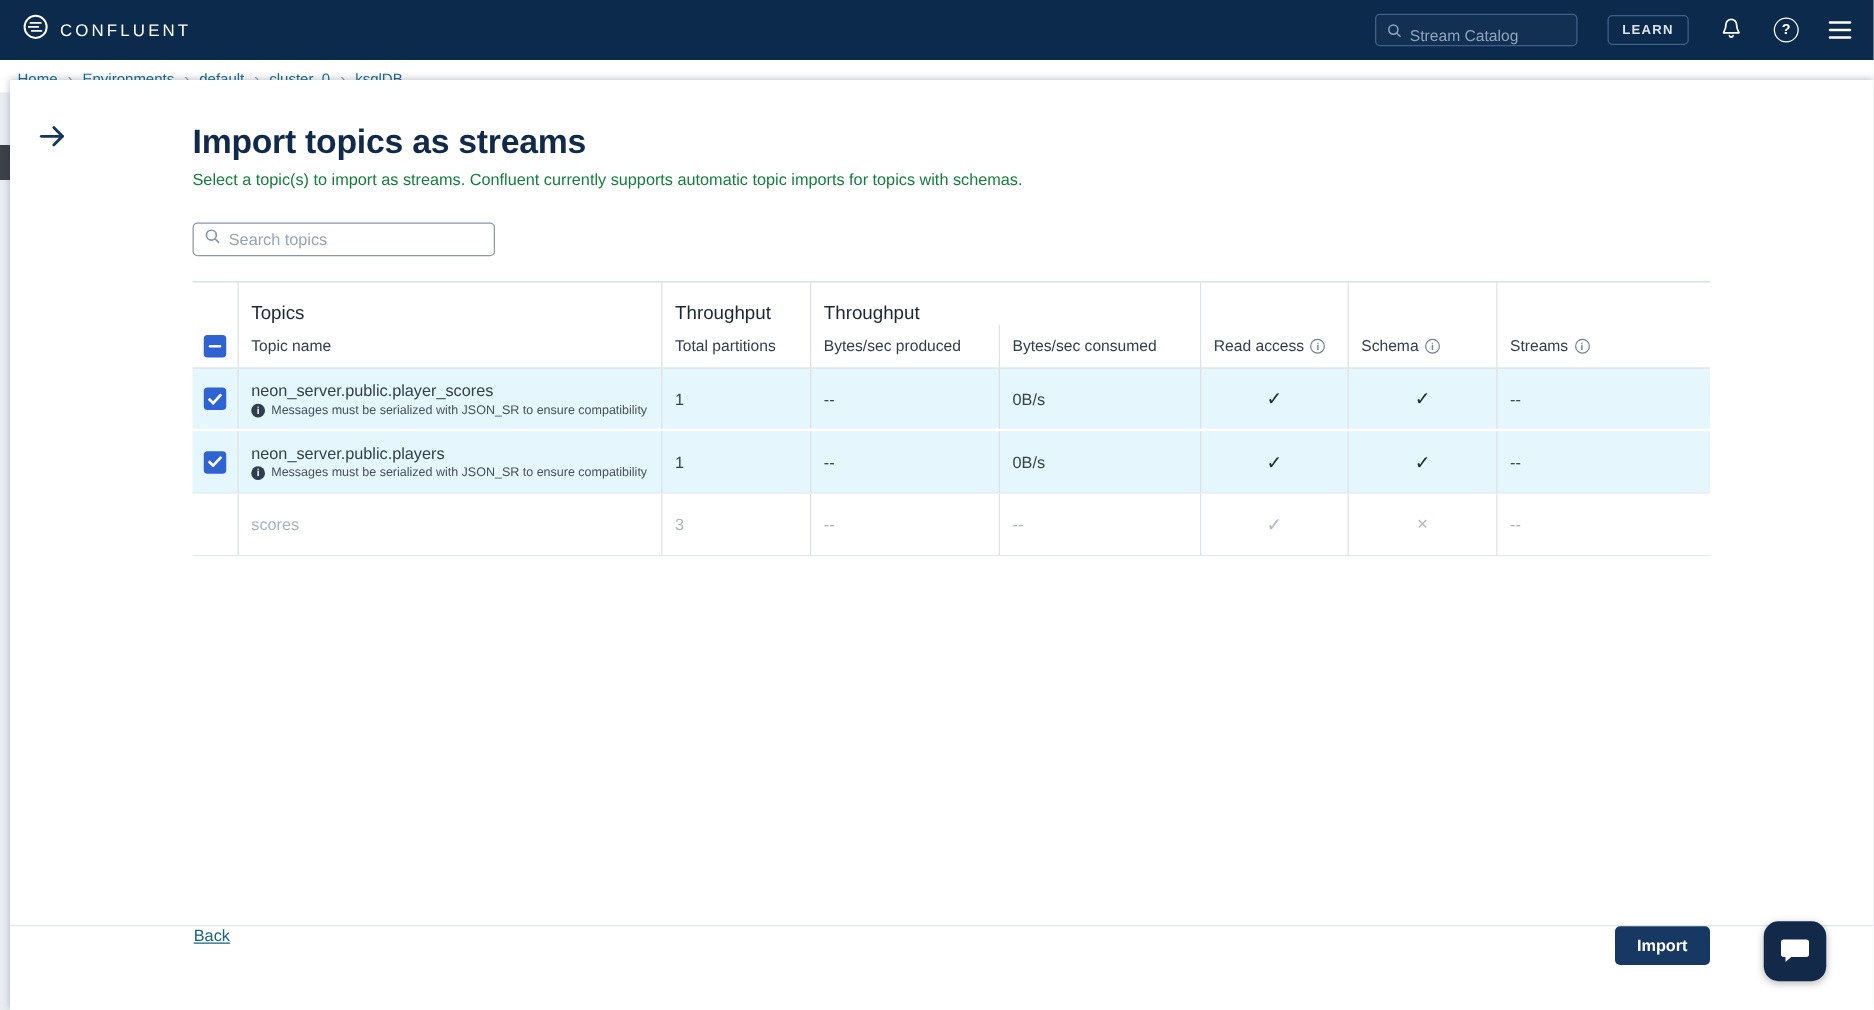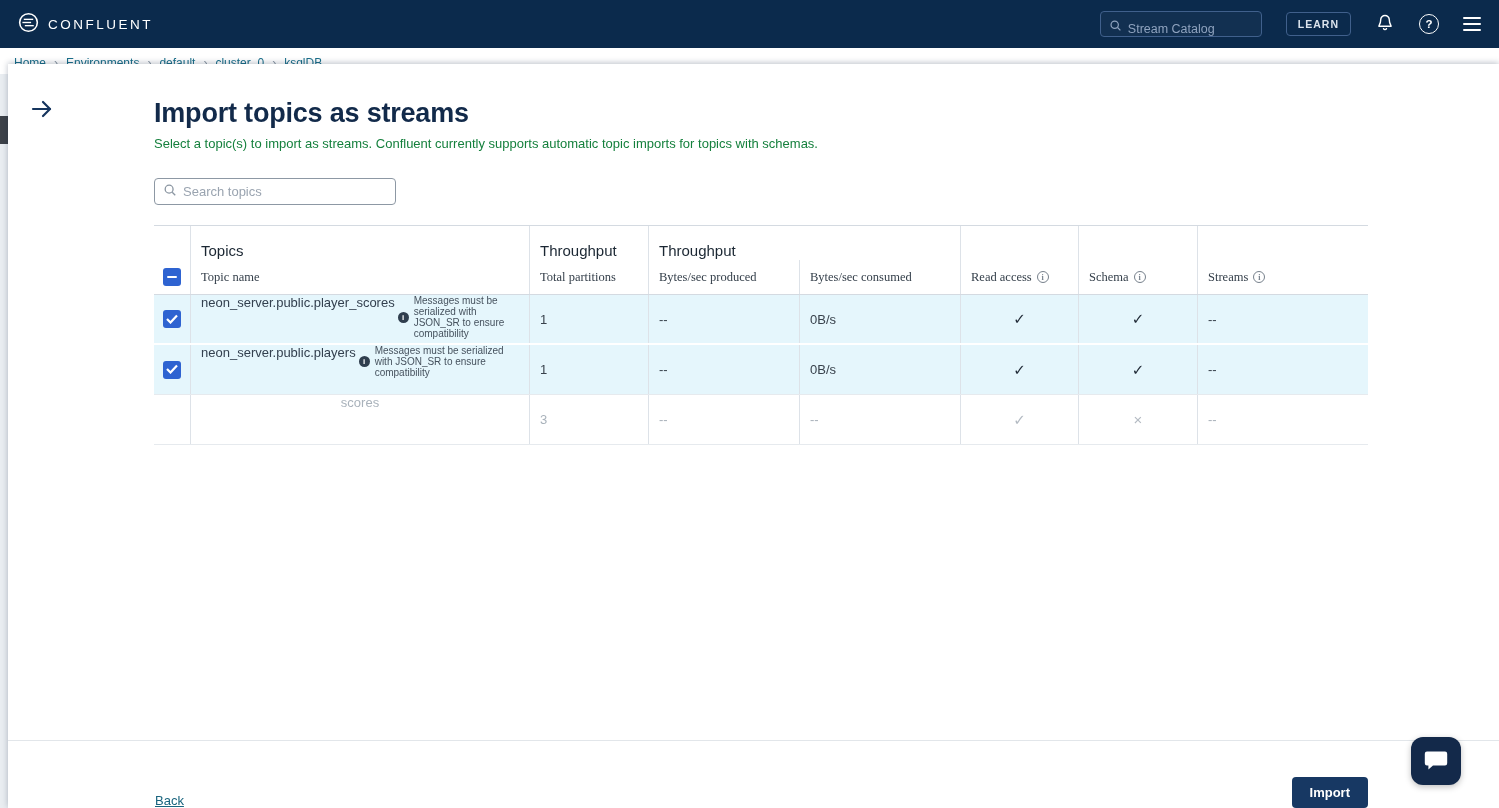--- a/index.html
+++ b/index.html
@@ -76,59 +76,59 @@
   .topic-search input::placeholder { color:#9aa4b0; }
 
   
   .table { margin-top:20px; width:1214px; }
   .grid-row {
     display:grid;
     grid-template-columns:36px 339px 119px 151px 161px 118px 119px 171px;
   }
   .thead { border-top:1px solid #d4dae1; border-bottom:1px solid #d4dae1; }
   .group-row { height:34px; }
-  .sub-row { height:34px;font-family:Liberation Serif, serif; }
+  .sub-row { height:34px; }
   .cell { display:flex; align-items:center; padding:0 10px; font-size:13px; }
   .bl { border-left:1px solid #dde2e8; }
   .group-label { font-size:15px; font-weight:400; color:#1b2733; align-items:flex-end; padding-bottom:1px; }
   .sub-label { color:#333e49; font-size:12.5px; }
   .span2 { grid-column:span 2; }
   .info-o {
     width:12px; height:12px; border:1px solid #77818c; border-radius:50%;
     color:#77818c; font-size:8px; font-weight:700; display:inline-flex;
     align-items:center; justify-content:center; margin-left:5px; flex:0 0 auto; cursor:pointer;
   }
 
   .trow { height:50px; background:#fff; }
   .trow.selected { background:#e5f6fc; }
   .trow.gap { border-bottom:2px solid #fff; }
   .trow.line { border-bottom:1px solid #e6eaee; }
   .c-check { justify-content:center; padding:0; }
-  .topic-cell { flex-direction:row; align-items:flex-start; justify-content:center; gap:3px; }
+  .topic-cell { flex-direction:column; align-items:flex-start; justify-content:center; gap:3px; }
   .topic-name { font-size:13px; color:#33404f; }
   .topic-note { display:flex; align-items:center; gap:5px; font-size:10px; color:#46525e; font-weight:500; }
   .info-dot {
     width:11px; height:11px; border-radius:50%; background:#2f3e4e; color:#fff;
     font-size:8px; font-weight:700; display:inline-flex; align-items:center; justify-content:center; flex:0 0 auto;
   }
   .center { justify-content:center; }
   .glyph { font-size:15px; color:#222c38; }
   .trow.disabled .cell, .trow.disabled .topic-name { color:#a9b2bb; }
   .trow.disabled .glyph { color:#b3bac2; }
 
   .cb {
     width:18px; height:18px; border-radius:3px; background:#2e63d1;
     display:flex; align-items:center; justify-content:center; cursor:pointer;
   }
   .cb-minus { width:10px; height:2px; background:#fff; border-radius:1px; }
 
   
   .modal-footer {
     position:absolute; left:0; right:0; bottom:0; height:68px;
-    border-top:1px solid #e2e6ea; display:flex; align-items:flex-end;
+    border-top:1px solid #e2e6ea; display:flex; align-items:flex-start;
     justify-content:space-between; padding:0 131px 0 147px; background:#fff;margin-top:20px;
   }
   .back-link { color:#19647e; font-size:13px; text-decoration:underline; cursor:pointer; }
   .import-btn {
     background:#173863; color:#fff; border:none; border-radius:4px;
     font-size:13px; font-weight:700; padding:8px 18px; cursor:pointer; font-family:inherit;
   }
 
   
   .chat-widget {

